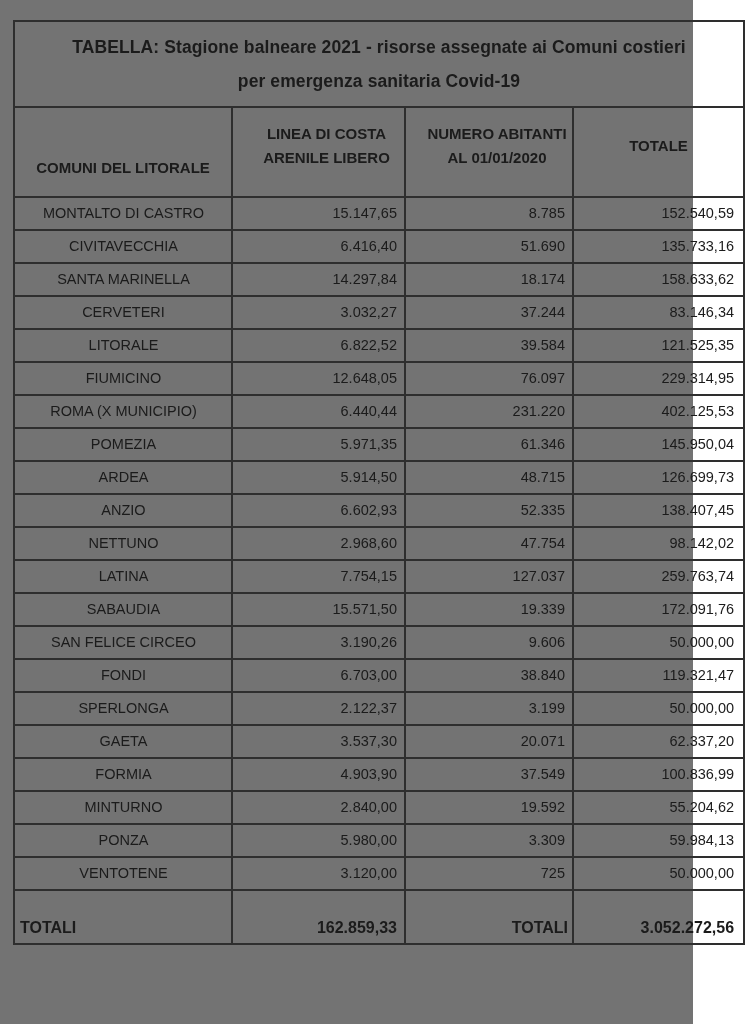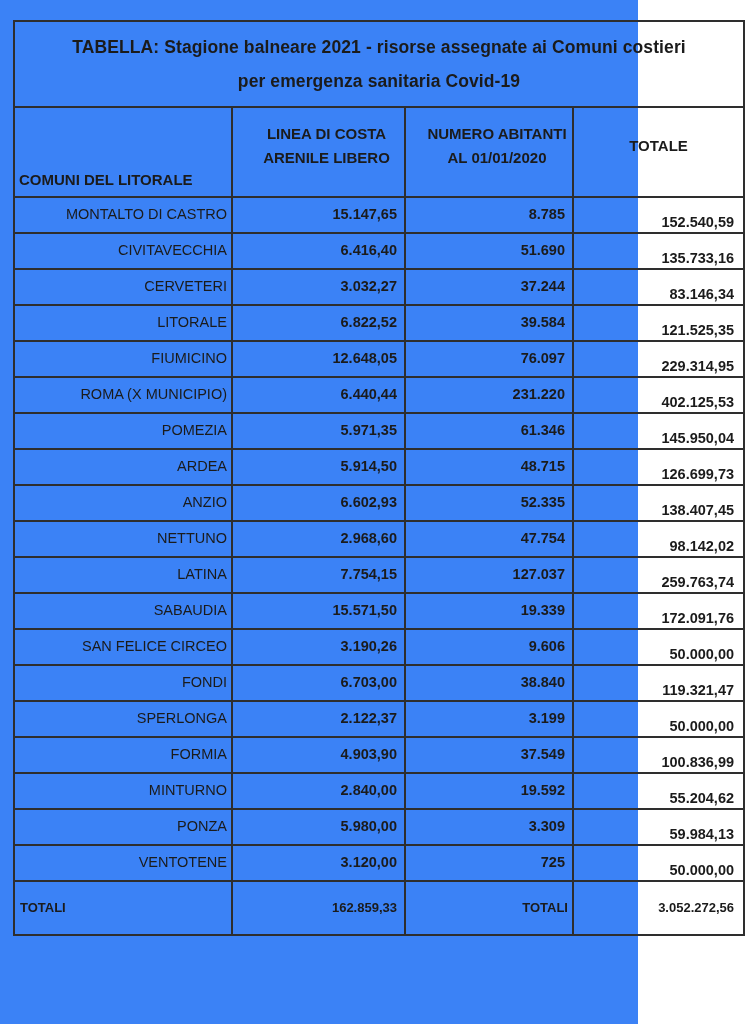--- a/index.html
+++ b/index.html
@@ -2,23 +2,23 @@
 <html><head>
 <meta charset="utf-8">
 <style>
   html, body {
     margin: 0;
     padding: 0;
     background: #ffffff;
   }
   .page {
     position: relative;
-    width: 638px;
+    width: 693px;
     height: 1024px;
-    background: #3b82f6;
+    background: #737373;
     box-sizing: border-box;
     padding: 20px 12px 0 13px;
     font-family: "Liberation Sans", "DejaVu Sans", sans-serif;
     color: #1b1b1b;
   }
   table.doc-table {
     width: 730px;
     border-collapse: collapse;
     table-layout: fixed;
   }
@@ -42,61 +42,60 @@
     letter-spacing: 0.1px;
     white-space: normal;
   }
   
   .header-row th {
     height: 90px;
     font-size: 15px;
     font-weight: bold;
   }
   th.h-comuni {
-    text-align: left;
+    text-align: center;
     vertical-align: bottom;
-    padding: 2px 4px 8px 4px;
+    padding: 2px 4px 20px 4px;
   }
   th.h-center {
     text-align: center;
     vertical-align: middle;
     padding-bottom: 14px;
   }
   th.h-center .hl {
     line-height: 1.55;
     margin-left: 16px;
   }
   
   .doc-table tbody td {
     height: 33px;
     font-size: 14.5px;
     vertical-align: middle;
   }
   .doc-table tbody td.cell-name {
-    text-align: right;
+    text-align: center;
     padding: 0 4px 2px 5px;
   }
   .doc-table tbody td.cell-num {
     text-align: right;
     padding: 0 7px 2px 16px;
-    font-weight: bold;
   }
   .doc-table tbody td.cell-total {
     text-align: right;
-    font-weight: bold;
-    padding: 16px 9px 2px 0;
+    font-weight: normal;
+    padding: 0 9px 2px 0;
     margin-left: 18px;
   }
   
   .totals-row td {
     height: 54px;
-    font-size: 13px;
+    font-size: 16px;
     font-weight: bold;
     vertical-align: bottom;
-    padding-bottom: 19px;
+    padding-bottom: 6px;
   }
   .totals-row td.cell-name  { text-align: left;  padding-left: 5px; }
   .totals-row td.cell-num   { text-align: right; padding-right: 7px; }
   .totals-row td.cell-label { text-align: right; padding-right: 4px; }
   .totals-row td.cell-total { text-align: right; padding-right: 9px; }
 </style>
 </head>
 <body>
 
 <div class="page">
@@ -134,20 +133,26 @@
           <td class="cell-num">8.785</td>
           <td class="cell-total">152.540,59</td>
         </tr>
         <tr>
           <td class="cell-name">CIVITAVECCHIA</td>
           <td class="cell-num">6.416,40</td>
           <td class="cell-num">51.690</td>
           <td class="cell-total">135.733,16</td>
         </tr>
         <tr>
+          <td class="cell-name">SANTA MARINELLA</td>
+          <td class="cell-num">14.297,84</td>
+          <td class="cell-num">18.174</td>
+          <td class="cell-total">158.633,62</td>
+        </tr>
+        <tr>
           <td class="cell-name">CERVETERI</td>
           <td class="cell-num">3.032,27</td>
           <td class="cell-num">37.244</td>
           <td class="cell-total">83.146,34</td>
         </tr>
         <tr>
           <td class="cell-name">LITORALE</td>
           <td class="cell-num">6.822,52</td>
           <td class="cell-num">39.584</td>
           <td class="cell-total">121.525,35</td>
@@ -210,20 +215,26 @@
           <td class="cell-name">FONDI</td>
           <td class="cell-num">6.703,00</td>
           <td class="cell-num">38.840</td>
           <td class="cell-total">119.321,47</td>
         </tr>
         <tr>
           <td class="cell-name">SPERLONGA</td>
           <td class="cell-num">2.122,37</td>
           <td class="cell-num">3.199</td>
           <td class="cell-total">50.000,00</td>
+        </tr>
+        <tr>
+          <td class="cell-name">GAETA</td>
+          <td class="cell-num">3.537,30</td>
+          <td class="cell-num">20.071</td>
+          <td class="cell-total">62.337,20</td>
         </tr>
         <tr>
           <td class="cell-name">FORMIA</td>
           <td class="cell-num">4.903,90</td>
           <td class="cell-num">37.549</td>
           <td class="cell-total">100.836,99</td>
         </tr>
         <tr>
           <td class="cell-name">MINTURNO</td>
           <td class="cell-num">2.840,00</td>

